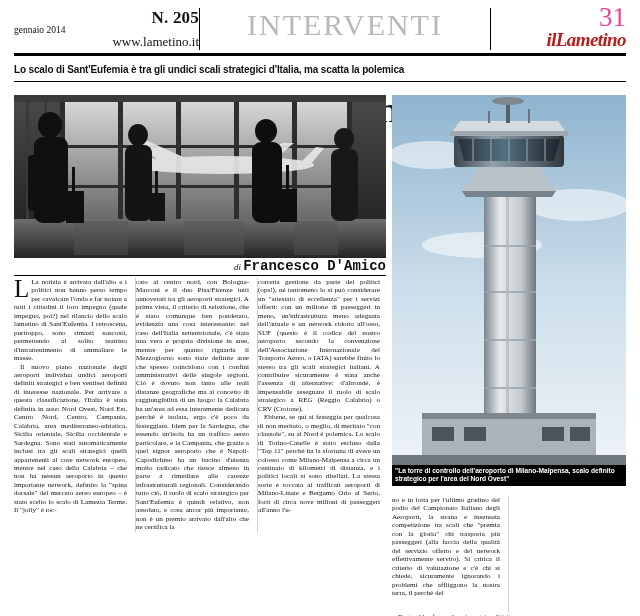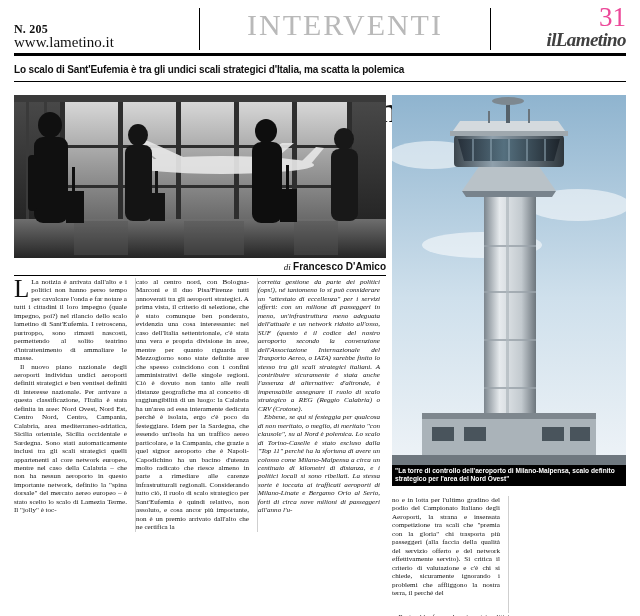--- a/index.html
+++ b/index.html
@@ -7,52 +7,52 @@
     width:640px;height:616px;overflow:hidden;
     background:#ffffff;
     font-family:"Liberation Serif", serif;
     color:#111;
   }
   .page{position:relative;width:640px;height:616px;box-sizing:border-box;padding:6px 14px 0 14px;}
 
   
   .masthead{display:flex;align-items:flex-end;height:44px;}
   .mh-left{width:185px;flex:0 0 185px;padding-bottom:2px;}
-  .mh-issue{font-family:"Liberation Serif",serif;font-weight:bold;font-size:12px;letter-spacing:.2px;line-height:13px;}
+  .mh-issue{font-family:"Liberation Serif",serif;font-weight:bold;font-size:17px;letter-spacing:.2px;line-height:13px;text-align:right;}
   .mh-date{font-family:"Liberation Serif",serif;font-size:9.5px;line-height:12px;}
-  .mh-site{font-family:"Liberation Serif",serif;font-size:15px;line-height:12px;}
+  .mh-site{font-family:"Liberation Serif",serif;font-size:13px;line-height:12px;text-align:right;}
   .mh-center{flex:1 1 auto;text-align:center;border-left:1px solid #000;border-right:1px solid #000;height:42px;display:flex;justify-content:center;}
   .mh-section{font-family:"Liberation Serif",serif;font-size:30px;letter-spacing:2px;color:#b9b9b9;font-weight:normal;}
   .mh-right{width:135px;flex:0 0 135px;text-align:right;padding-bottom:0;}
   .mh-pageno{font-family:"Liberation Serif",serif;font-size:27px;line-height:26px;color:#ec4899;font-weight:normal;}
-  .mh-logo{font-family:"Liberation Serif",serif;font-style:italic;font-weight:bold;font-size:19px;line-height:20px;letter-spacing:-0.6px;color:#404040;}
+  .mh-logo{font-family:"Liberation Serif",serif;font-style:italic;font-weight:bold;font-size:19px;line-height:20px;letter-spacing:-0.6px;color:#b91c1c;}
   .rule-thick{height:3px;background:#000;margin-top:3px;}
 
   
   .kicker{font-family:"Liberation Sans",sans-serif;font-weight:bold;font-size:10px;line-height:14px;padding:7px 0 4px 0;letter-spacing:-0.15px;}
   .rule-thin{height:1px;background:#000;}
 
   
   .headline{font-family:"Liberation Serif",serif;font-size:35px;line-height:40px;text-align:center;padding:9px 0 8px 0;font-weight:normal;letter-spacing:-0.3px;}
 
   
   .hero{position:relative;width:100%;height:163px;background:#2b2b2b;overflow:hidden;}
   .hero svg{display:block;width:100%;height:100%;}
 
   .photo-caption{font-family:"Liberation Sans",sans-serif;font-weight:bold;font-size:6.6px;line-height:8.4px;color:#fff;background:#000;padding:2px 3px;}
 
   
   .byline{font-family:"Liberation Serif",serif;font-size:9px;line-height:11px;text-align:right;font-style:italic;padding-top:3px;}
-  .byline b{font-style:normal;font-family:Liberation Sans, sans-serif;font-size:10px;}
+  .byline b{font-style:normal;font-family:Liberation Mono, monospace;font-size:14px;}
   .byline-rule{height:1px;background:#000;margin-top:2px;}
 
   
   .cols{display:flex;gap:0;margin-top:2px;}
   .col{width:122px;flex:0 0 122px;padding-right:8px;box-sizing:border-box;border-right:1px solid #cfcfcf;}
-  .col:last-child{border-right:none;padding-right:0;font-style:italic;}
+  .col:last-child{border-right:none;padding-right:0;}
   .col p{
     margin:0;
     font-family:"Liberation Serif",serif;
     font-size:7.1px;line-height:8.45px;
     text-align:justify;
     text-indent:6px;
     hyphens:auto;-webkit-hyphens:auto;
   }
   .col p.noindent{text-indent:0;}
   .dropcap{
@@ -71,20 +71,21 @@
   .left-block{position:absolute;left:14px;top:95px;width:372px;}
 </style>
 </head>
 <body>
 
 <div class="page">
 
   <div class="masthead">
     <div class="mh-left">
       <div class="mh-issue">N. 205</div>
+      <div class="mh-date">gennaio 2014</div>
       <div class="mh-site">www.lametino.it</div>
     </div>
     <div class="mh-center">
       <div class="mh-section">INTERVENTI</div>
     </div>
     <div class="mh-right">
       <div class="mh-pageno">31</div>
       <div class="mh-logo">ilLametino</div>
     </div>
   </div>

